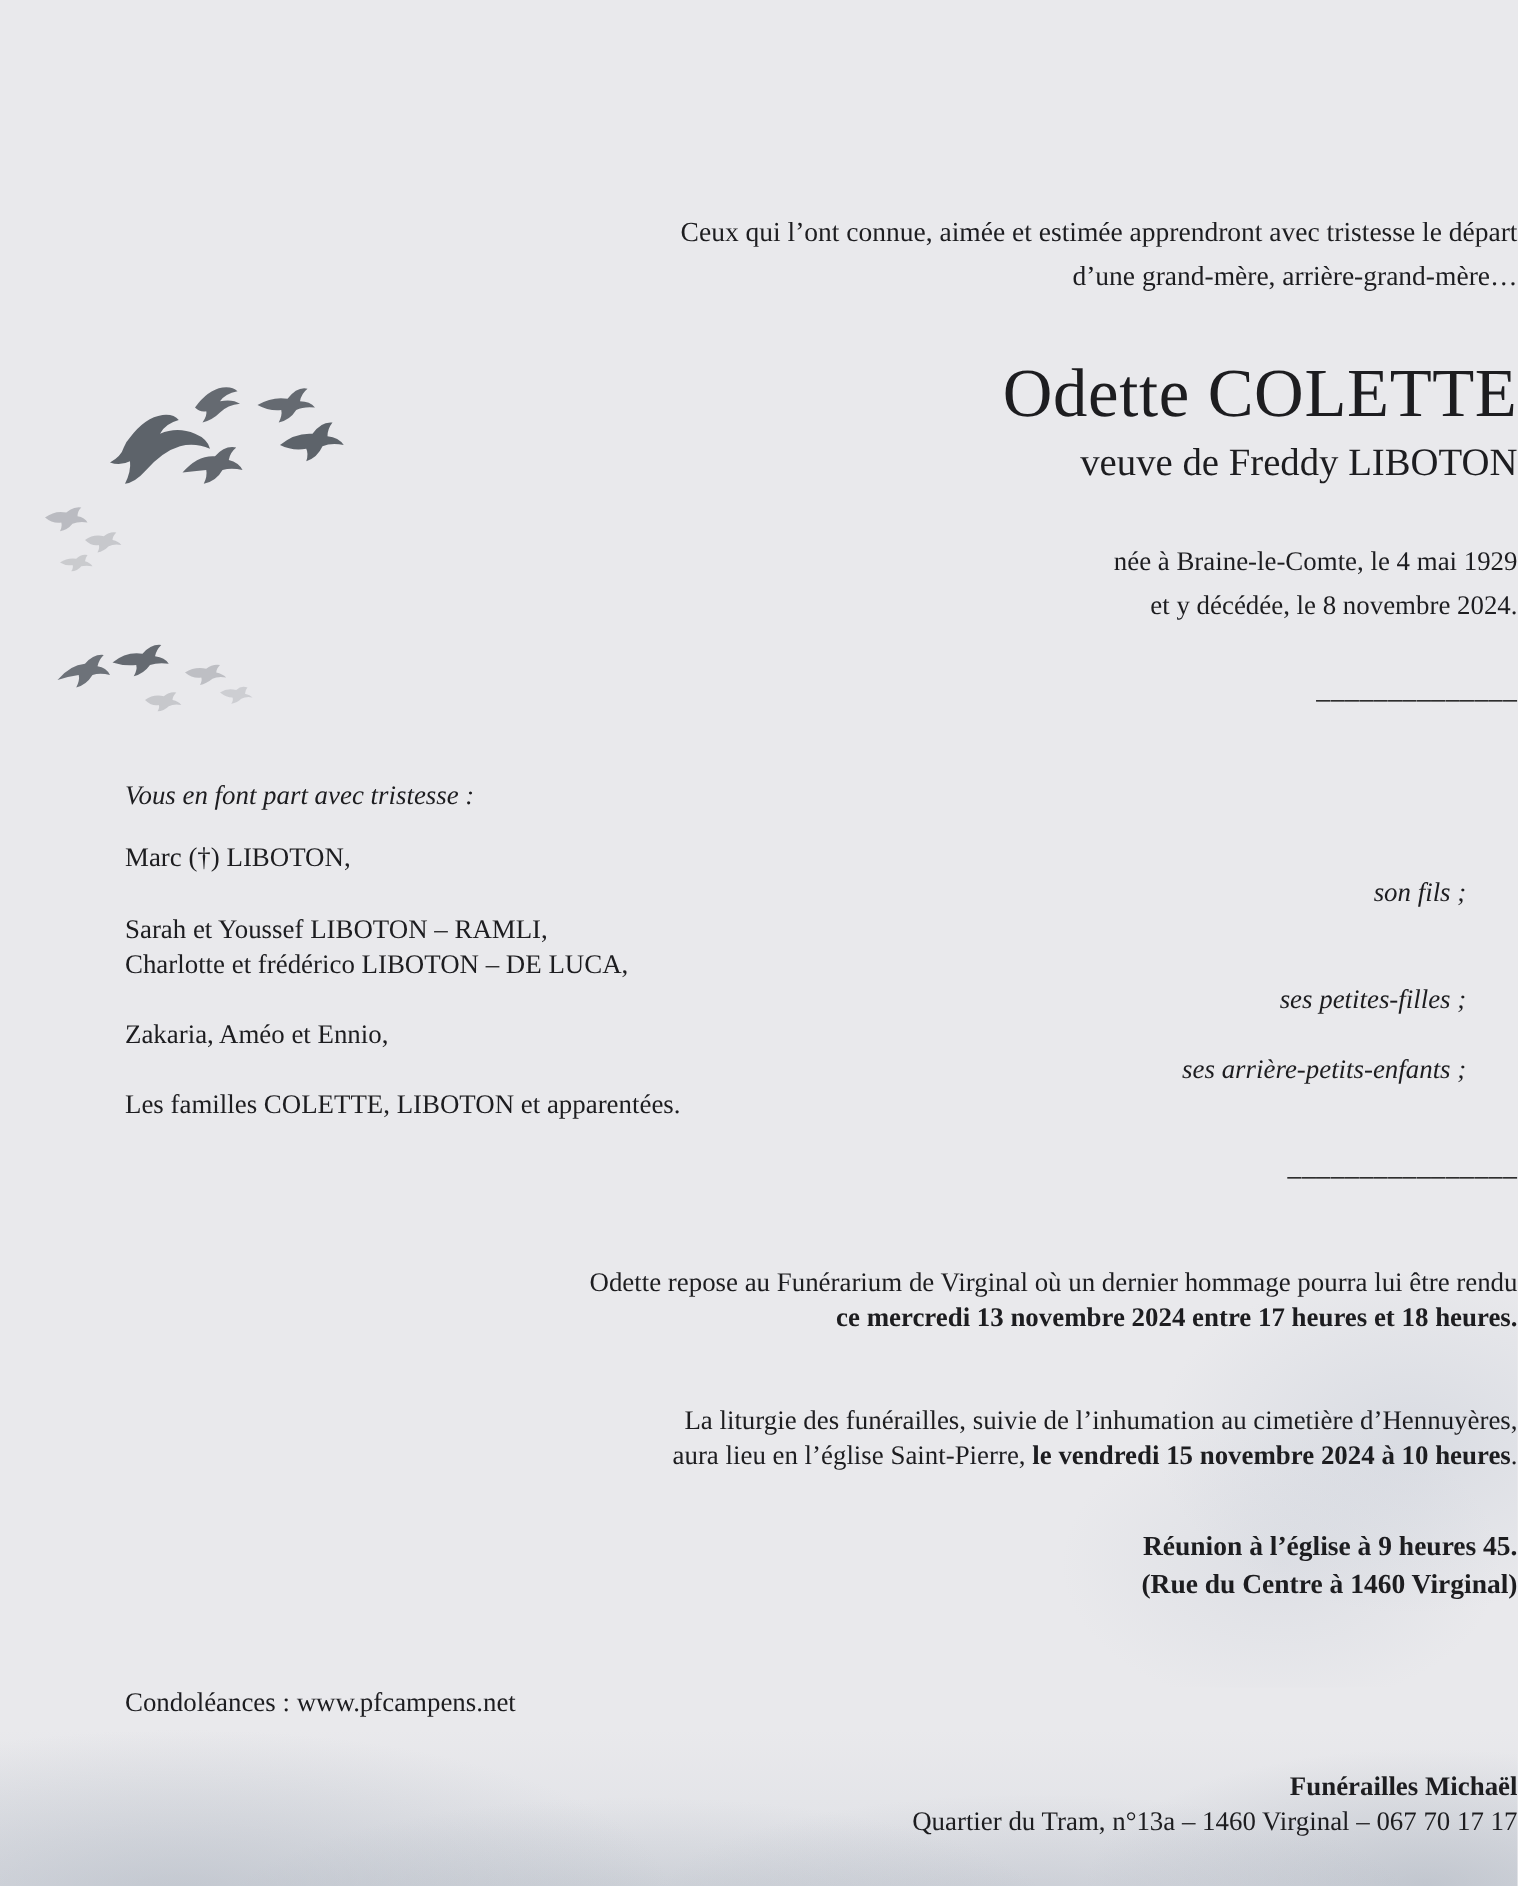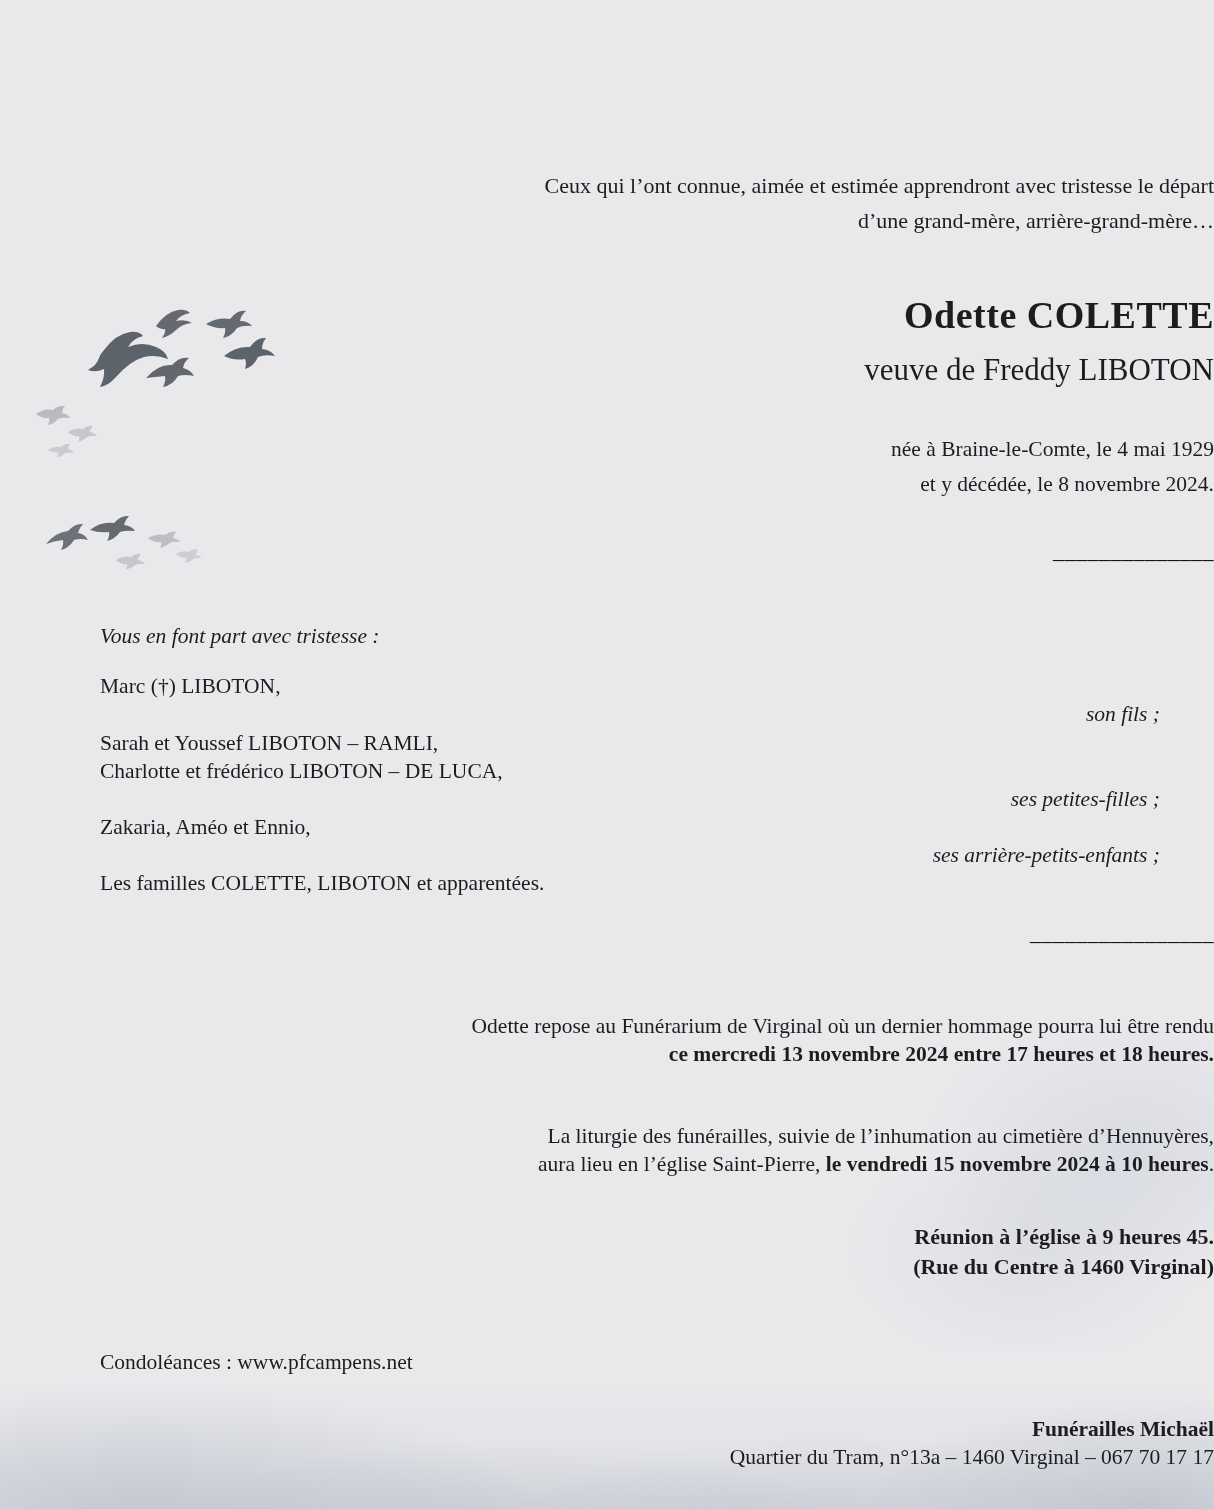--- a/index.html
+++ b/index.html
@@ -46,25 +46,25 @@
     font-size: 21.5px;
     line-height: 28px;
     white-space: nowrap;
   }
   .center-col {
     position: absolute;
     left: 50px; right: 0;
     text-align: right;
   }
   .left-edge { left: 100px; }
-  .right-edge { right: 54px; }
+  .right-edge { right: 41px; }
   .italic { font-style: italic; }
   .bold { font-weight: bold; }
   .intro { font-size: 22px; line-height: 35px; }
-  .title-name { font-size: 38px; line-height: 54px; font-weight: bold; letter-spacing: .5px; }
+  .title-name { font-size: 55px; line-height: 54px; font-weight: normal; letter-spacing: .5px; }
   .subtitle { font-size: 31px; line-height: 36px; font-weight: normal; }
   .dates { font-size: 21.5px; line-height: 35px; }
   .divider { letter-spacing: .5px; font-size: 22px; color: #000000; }
 </style>
 </head>
 <body>
 
 <div class="page">
 
   <div class="wash-right"></div>

